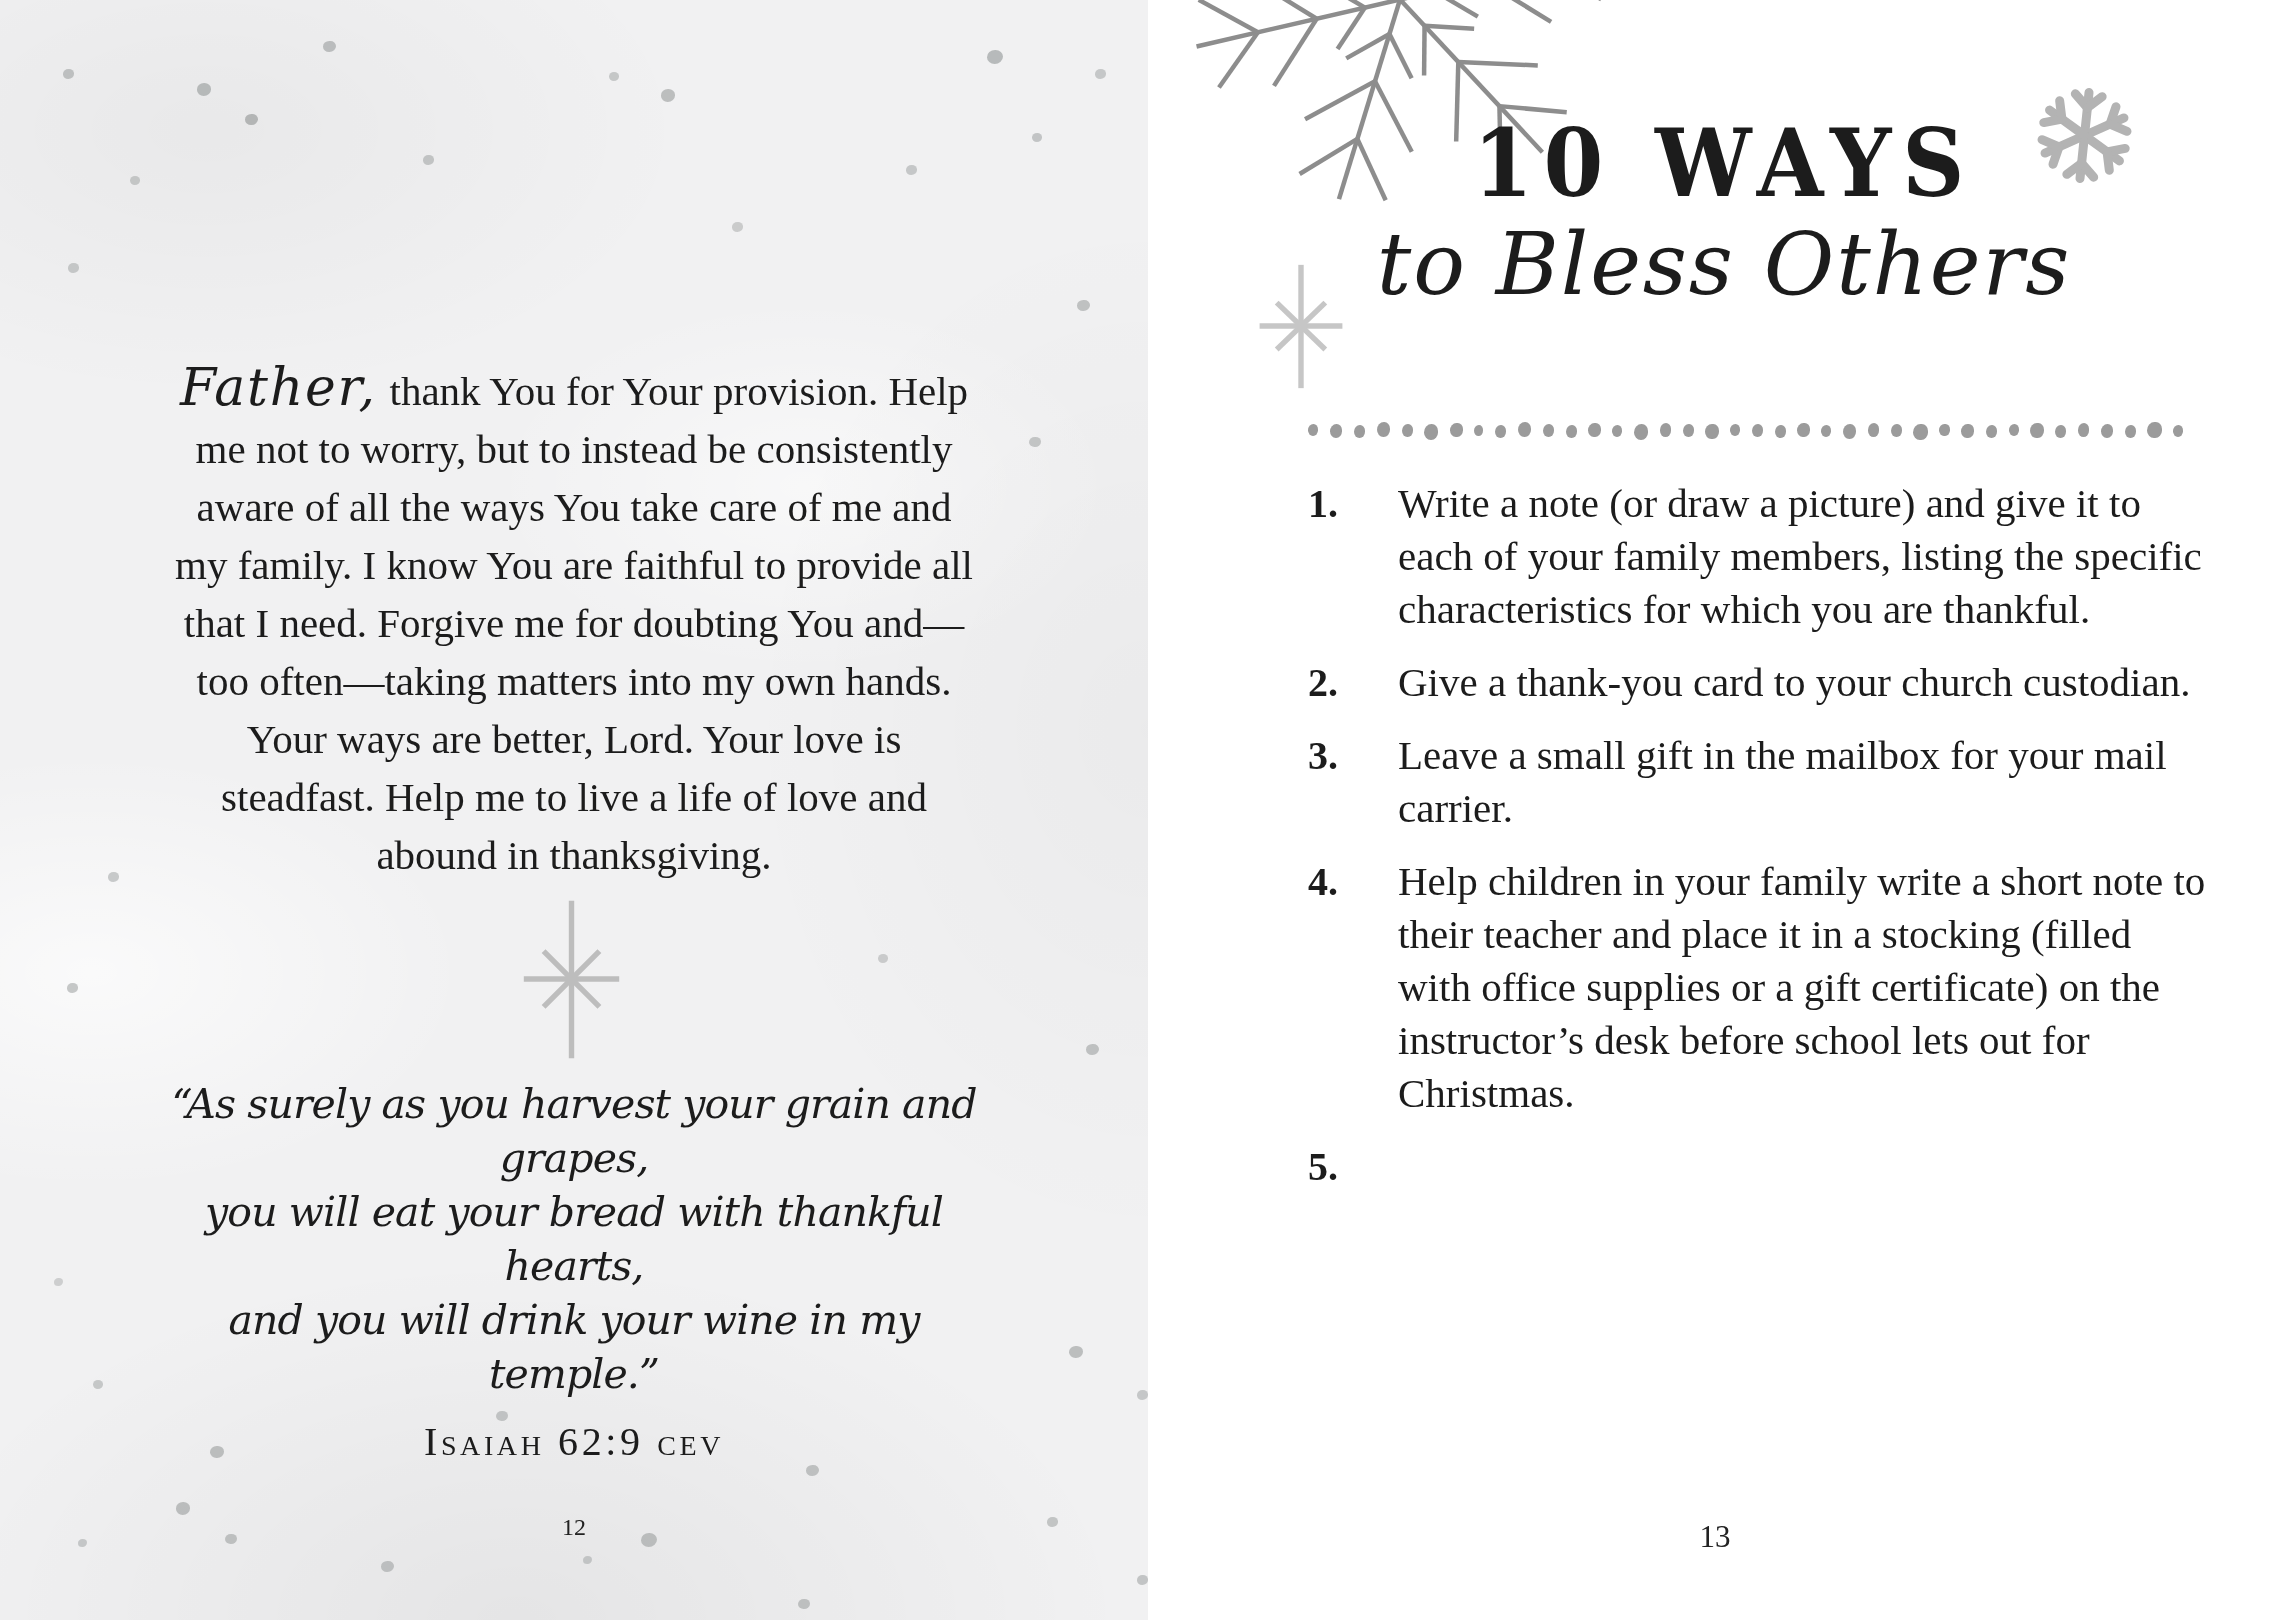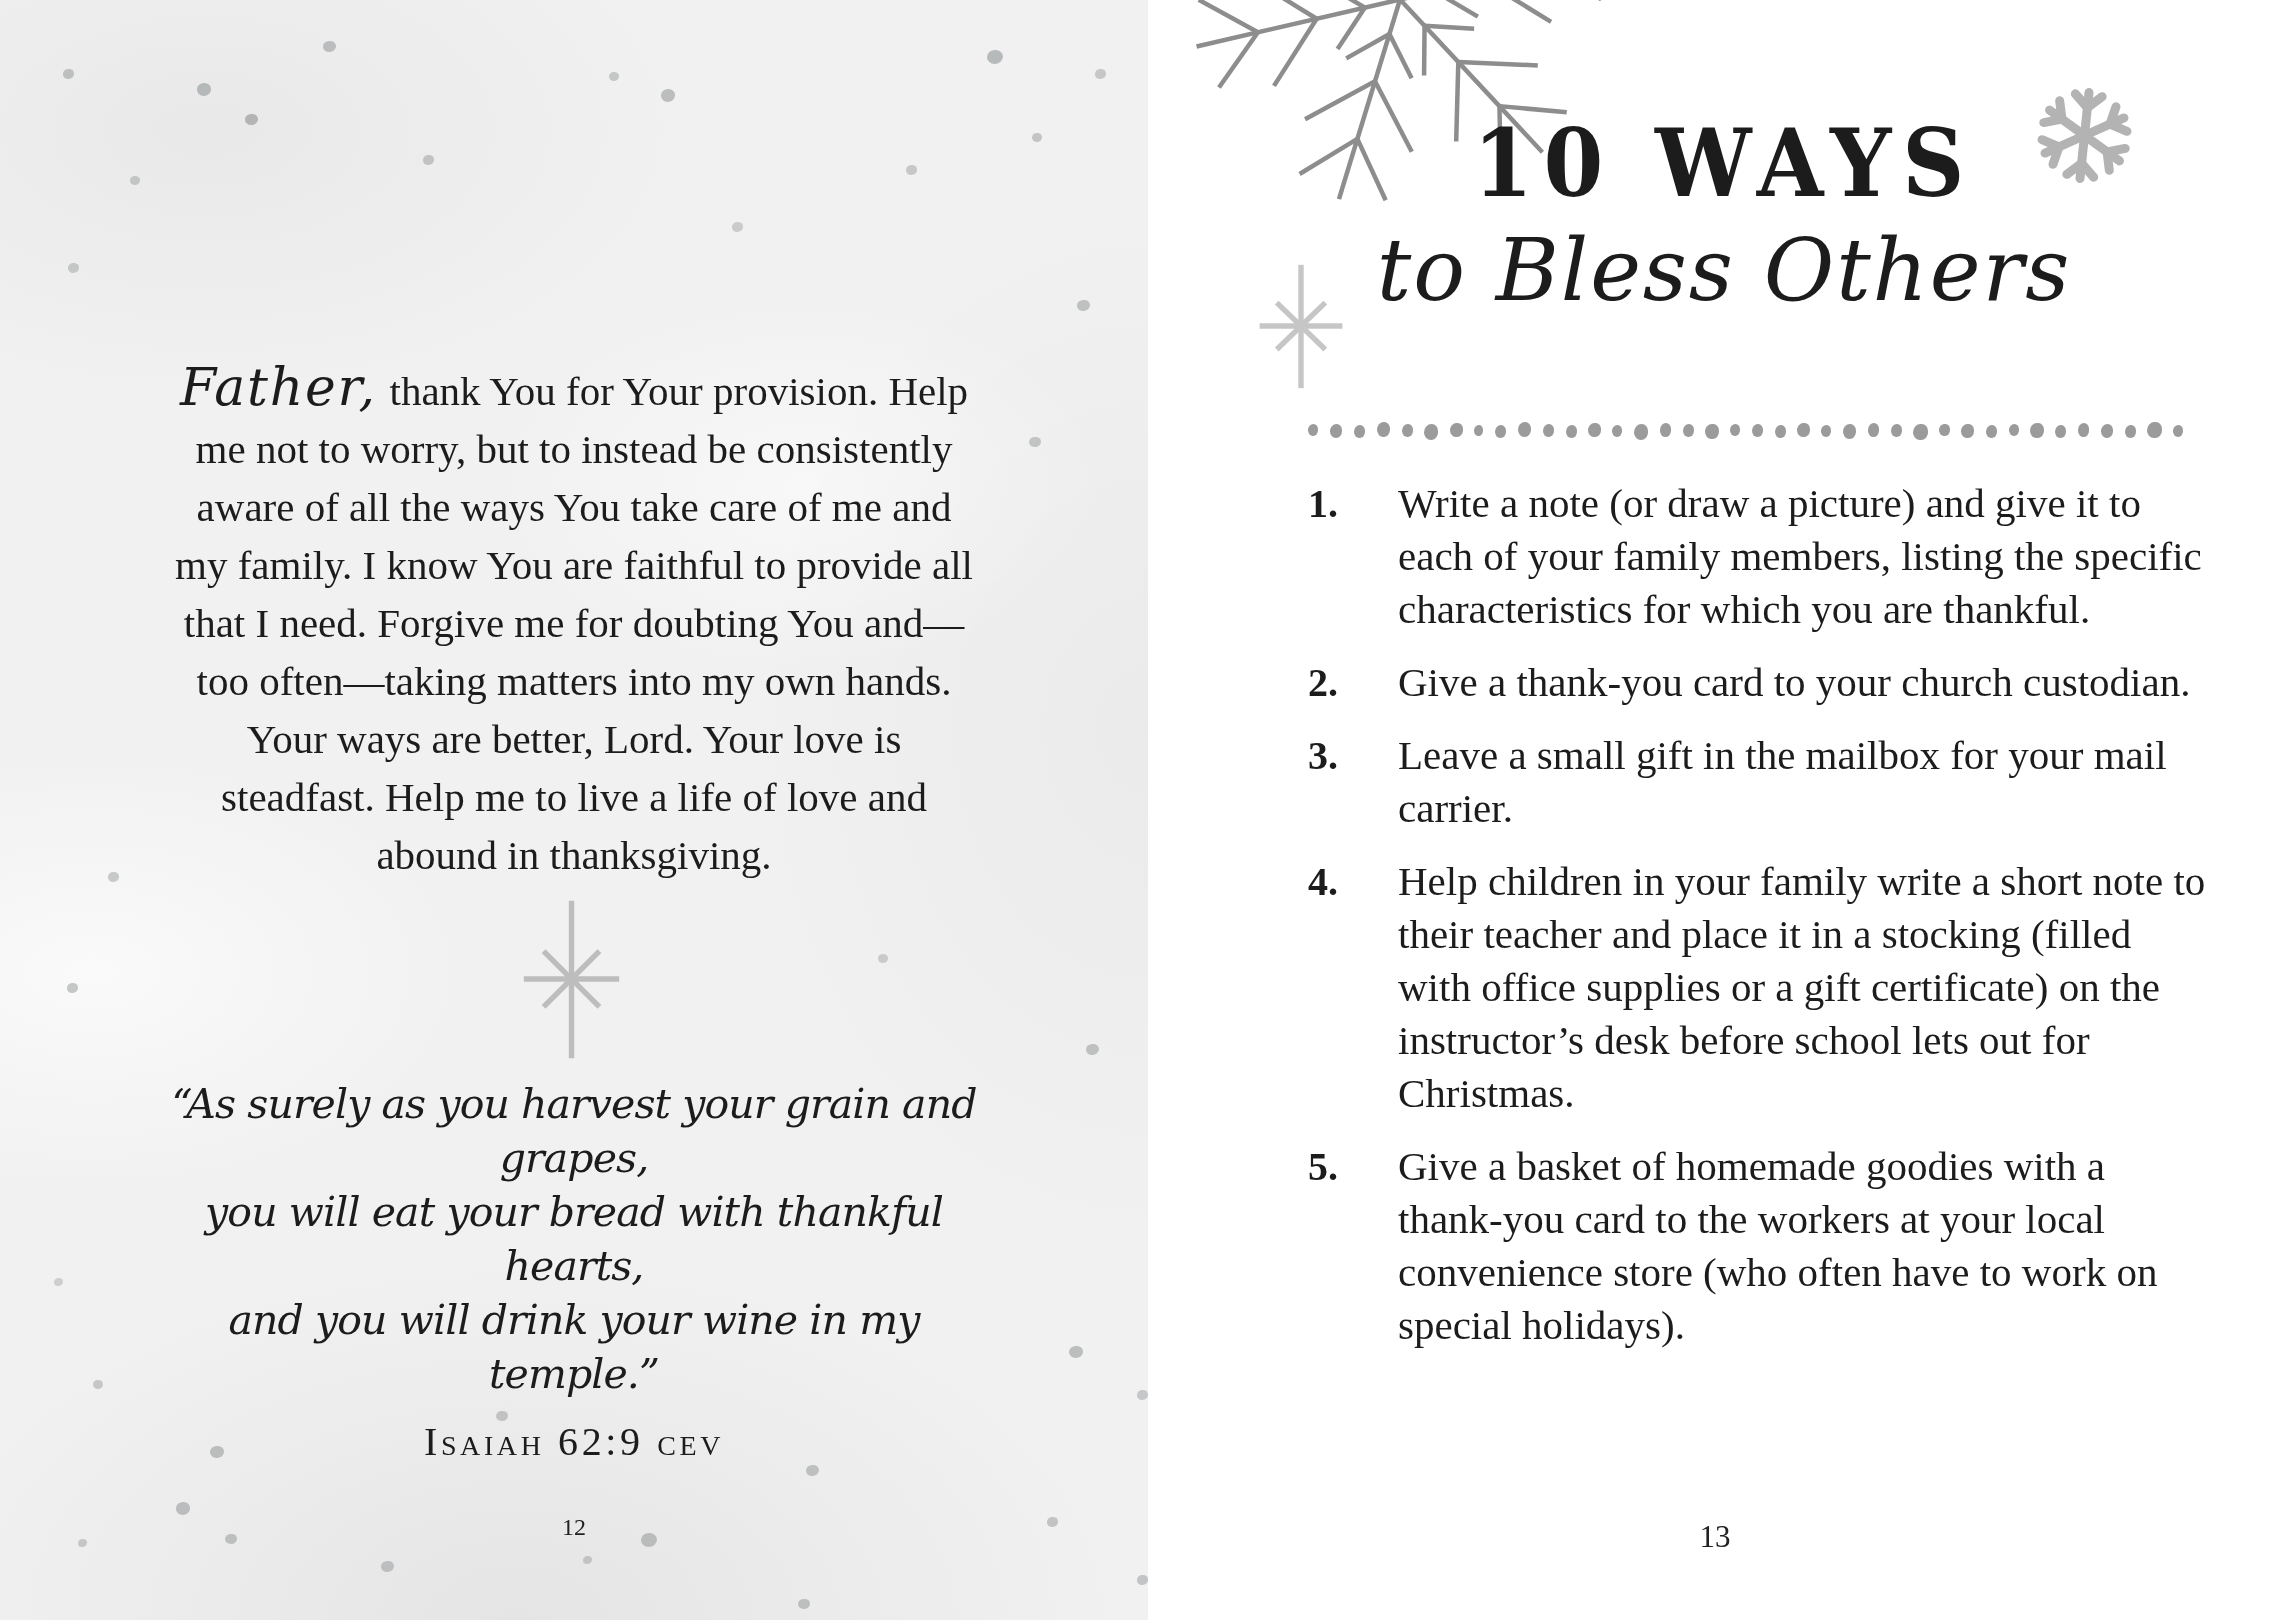--- a/index.html
+++ b/index.html
@@ -59,21 +59,21 @@
 
   
   .title-block{position:absolute;left:126px;top:115px;width:900px;text-align:center;}
   .title-line1{
     font-family:"DejaVu Serif", serif;font-weight:bold;
     font-size:86px;line-height:90px;letter-spacing:10.8px;
     transform:scaleY(1.08);transform-origin:top center;
   }
   .title-line2{
     font-family:"DejaVu Serif", serif;font-style:italic;
-    font-size:86px;line-height:99px;margin-top:16px;letter-spacing:1.8px;
+    font-size:86px;line-height:99px;margin-top:10px;letter-spacing:1.8px;
   }
   .title-line3{
     font-family:"DejaVu Serif", serif;font-weight:bold;
     font-size:47px;line-height:52px;letter-spacing:18px;margin-top:9px;
   }
   .divider{
     position:absolute;left:160px;top:419px;width:875px;height:23.4px;
     display:flex;justify-content:space-between;align-items:center;
   }
   .divider span{background:var(--divider-dot);border-radius:55% 45% 50% 50%;display:block;}
@@ -258,19 +258,18 @@
       <div class="list-item">
         <span class="item-number">3.</span>
         <div class="item-text">Leave a small gift in the mailbox for your mail carrier.</div>
       </div>
       <div class="list-item">
         <span class="item-number">4.</span>
         <div class="item-text">Help children in your family write a short note to their teacher and place it in a stocking (filled with office supplies or a gift certificate) on the instructor’s desk before school lets out for Christmas.</div>
       </div>
       <div class="list-item">
         <span class="item-number">5.</span>
-        <div class="item-text">Give a basket of homemade goodies with a thank-you card to the workers at your local convenience store (who often have to work on special holidays).</div>
       </div>
     </div>
 
   <div class="page-number">13</div>
 </div>
 
 
 </body></html>

